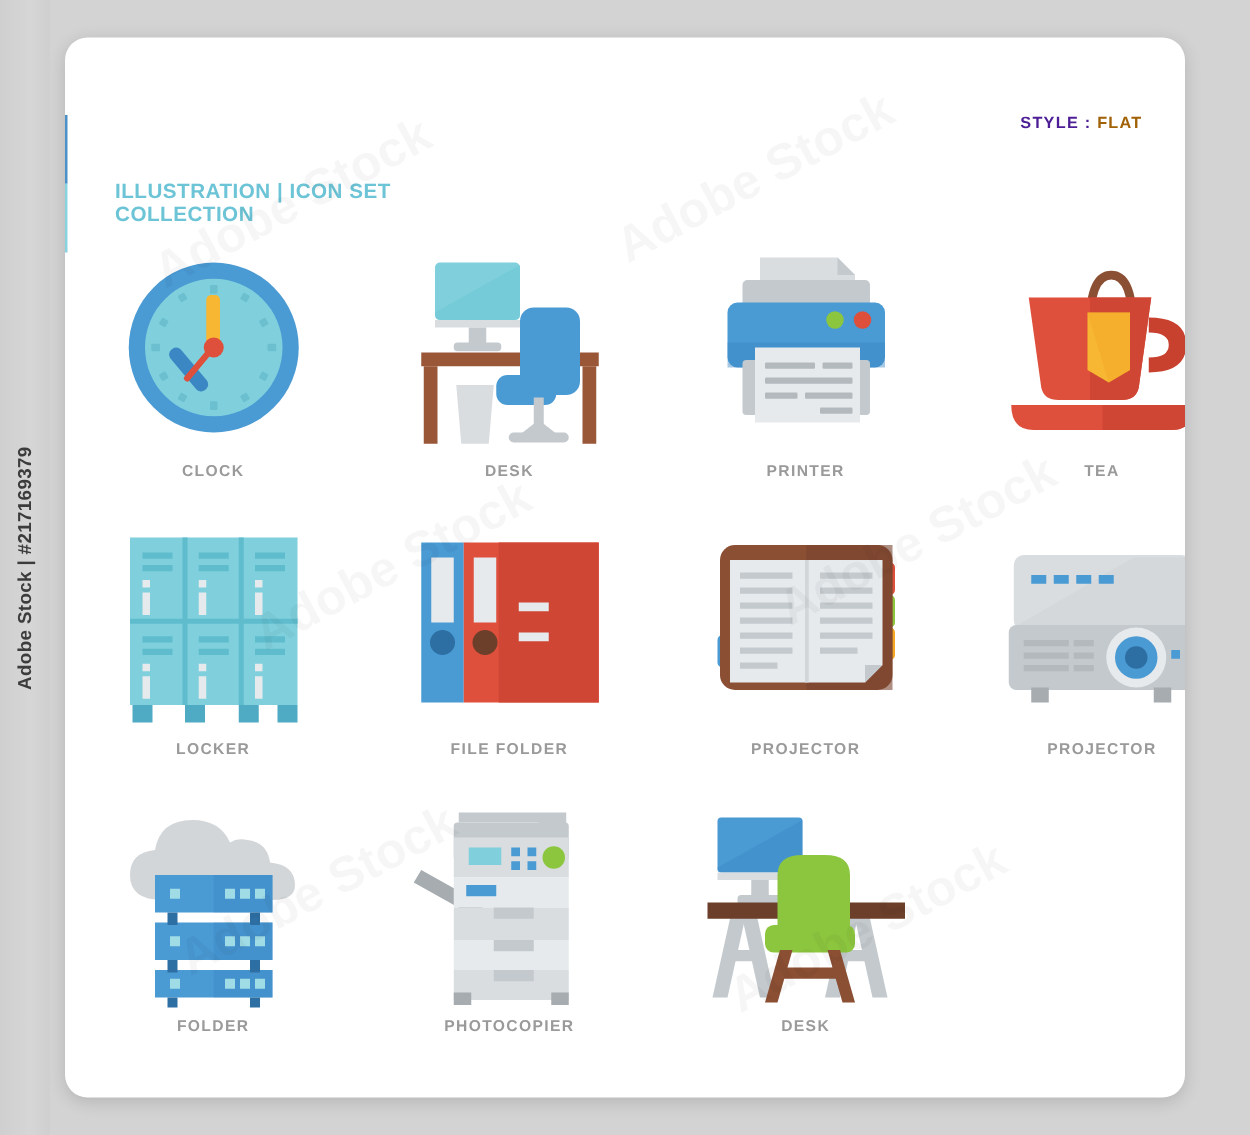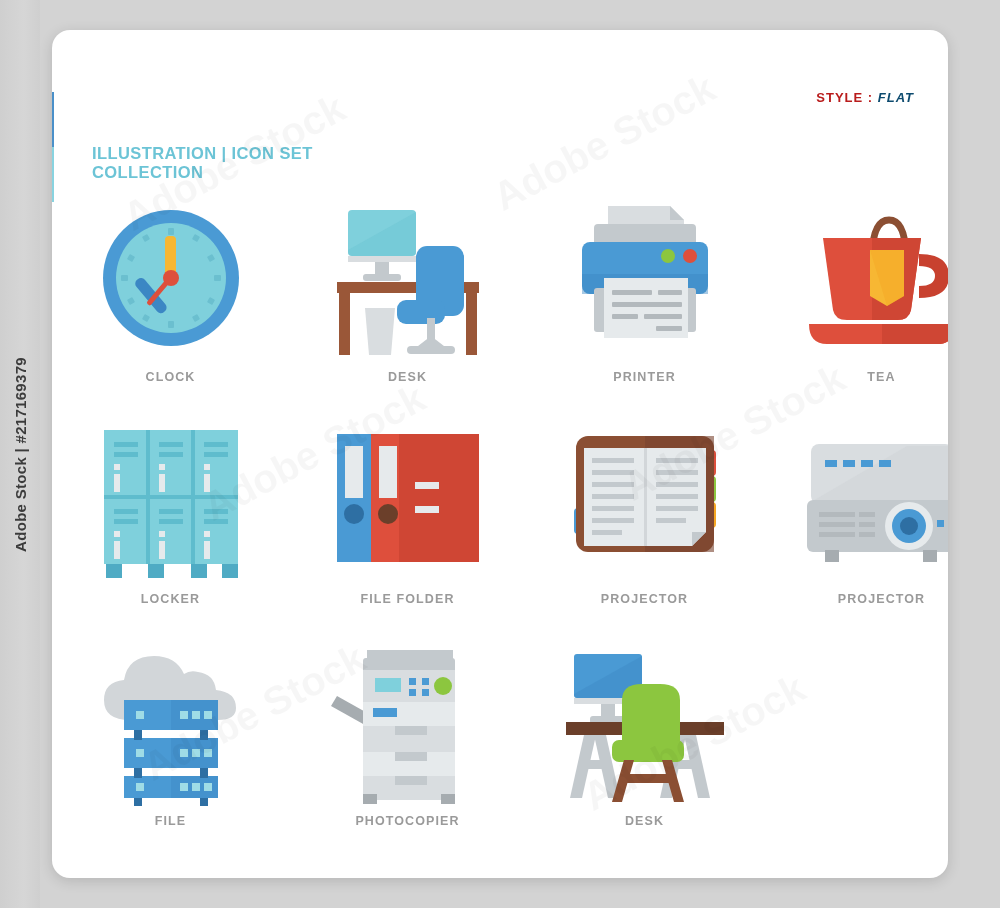--- a/index.html
+++ b/index.html
@@ -79,22 +79,22 @@
     white-space: pre-line;
   }
 
   #style-tag {
     position: absolute;
     right: 34px; top: 60px;
     font-size: 13px;
     font-weight: 700;
     letter-spacing: 1px;
   }
-  #style-tag .label { color: #b91c1c; }
-  #style-tag .value { color: #0c4a6e; font-style: italic; }
+  #style-tag .label { color: #4c1d95; }
+  #style-tag .value { color: #a16207; }
 
   
   #grid {
     position: absolute;
     left: 0; top: 168px;
     width: 948px;
     display: grid;
     grid-template-columns: repeat(4, 1fr);
     grid-template-rows: repeat(3, 222px);
   }
@@ -428,21 +428,21 @@
             <rect x="94" y="107" width="8" height="8"></rect>
               <rect x="106" y="107" width="8" height="8"></rect>
               <rect x="118" y="107" width="8" height="8"></rect>
             <rect x="50" y="141" width="8" height="8"></rect>
             <rect x="94" y="141" width="8" height="8"></rect>
               <rect x="106" y="141" width="8" height="8"></rect>
               <rect x="118" y="141" width="8" height="8"></rect>
           </g>
         </svg>
       </div>
-      <div class="cap">FILE</div>
+      <div class="cap">FOLDER</div>
     </div>
 
     <div class="cell">
       <div class="art">
         <svg viewBox="0 0 170 170">
 
           <path d="M14 54 L64 82 L58 92 L8 64 Z" fill="#a6acb0"></path>
 
           <path d="M44 8 L130 8 L130 22 L108 22 L108 16 L44 16 Z" fill="#c3c9cd"></path>
           <rect x="40" y="16" width="92" height="30" rx="3" fill="#c3c9cd"></rect>

